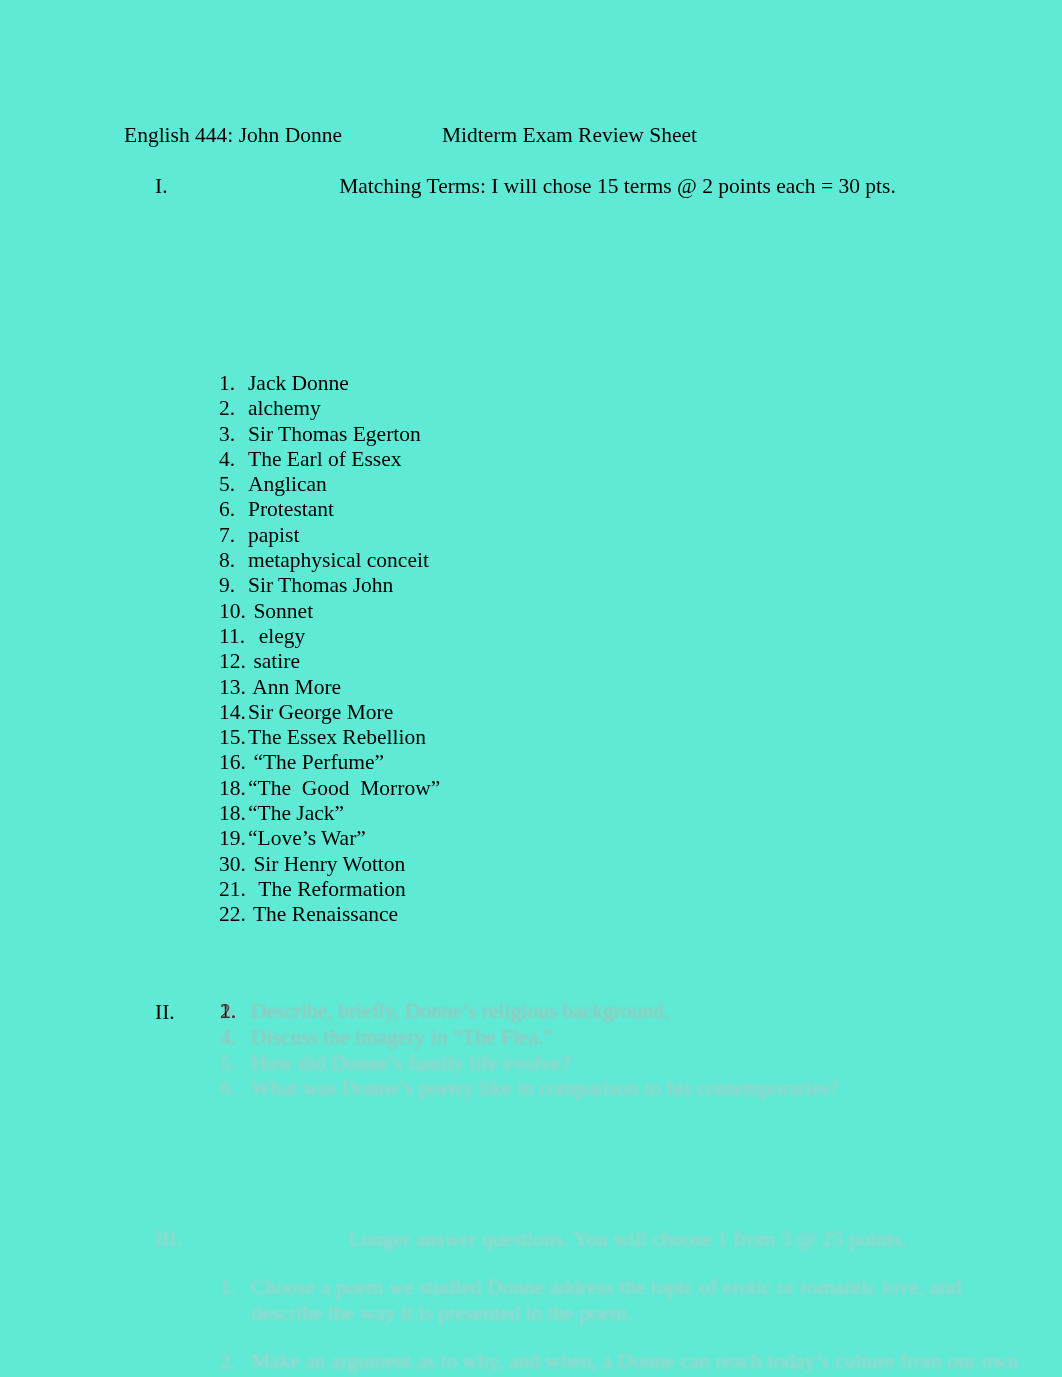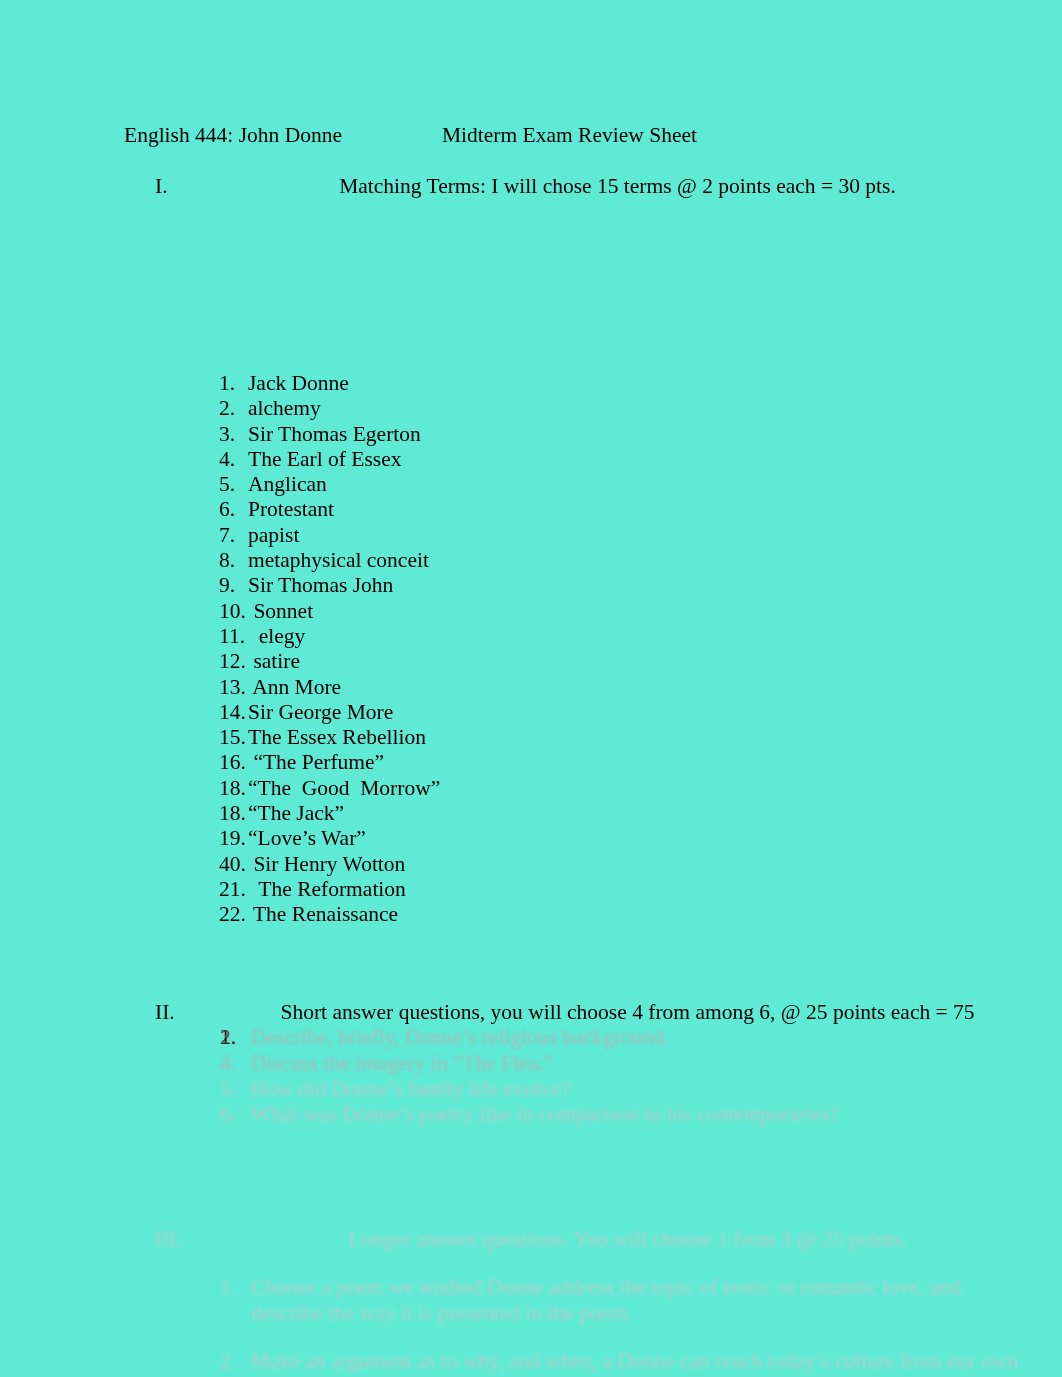--- a/index.html
+++ b/index.html
@@ -153,28 +153,27 @@
     <li><span class="mk">10.</span><span class="tx"> Sonnet</span></li>
     <li><span class="mk">11.</span><span class="tx">  elegy</span></li>
     <li><span class="mk">12.</span><span class="tx"> satire</span></li>
     <li><span class="mk">13.</span><span class="tx"> Ann More</span></li>
     <li><span class="mk">14.</span><span class="tx">Sir George More</span></li>
     <li><span class="mk">15.</span><span class="tx">The Essex Rebellion</span></li>
     <li><span class="mk">16.</span><span class="tx"> “The Perfume”</span></li>
     <li><span class="mk">18.</span><span class="tx">“The  Good  Morrow”</span></li>
     <li><span class="mk">18.</span><span class="tx">“The Jack”</span></li>
     <li><span class="mk">19.</span><span class="tx">“Love’s War”</span></li>
-    <li><span class="mk">40.</span><span class="tx"> Sir Henry Wotton</span></li>
+    <li><span class="mk">30.</span><span class="tx"> Sir Henry Wotton</span></li>
     <li><span class="mk">21.</span><span class="tx">  The Reformation</span></li>
     <li><span class="mk">22.</span><span class="tx"> The Renaissance</span></li>
   </ul>
 
   <div class="sec" id="sec-2">
     <span class="num">II.</span>
-    <span class="body">Short answer questions, you will choose 4 from among 6, @ 25 points each = 75</span>
     <ol class="qlist">
       <li><span class="mk">1.</span></li>
       <li><span class="mk">2.</span></li>
       <li class="fade-1"><span class="mk">3.</span><span class="tx">Describe, briefly, Donne’s religious background.</span></li>
       <li class="fade-1"><span class="mk">4.</span><span class="tx">Discuss the imagery in “The Flea.”</span></li>
       <li class="fade-2"><span class="mk">5.</span><span class="tx">How did Donne’s family life evolve?</span></li>
       <li class="fade-2"><span class="mk">6.</span><span class="tx">What was Donne’s poetry like in comparison to his contemporaries?</span></li>
     </ol>
   </div>
 

